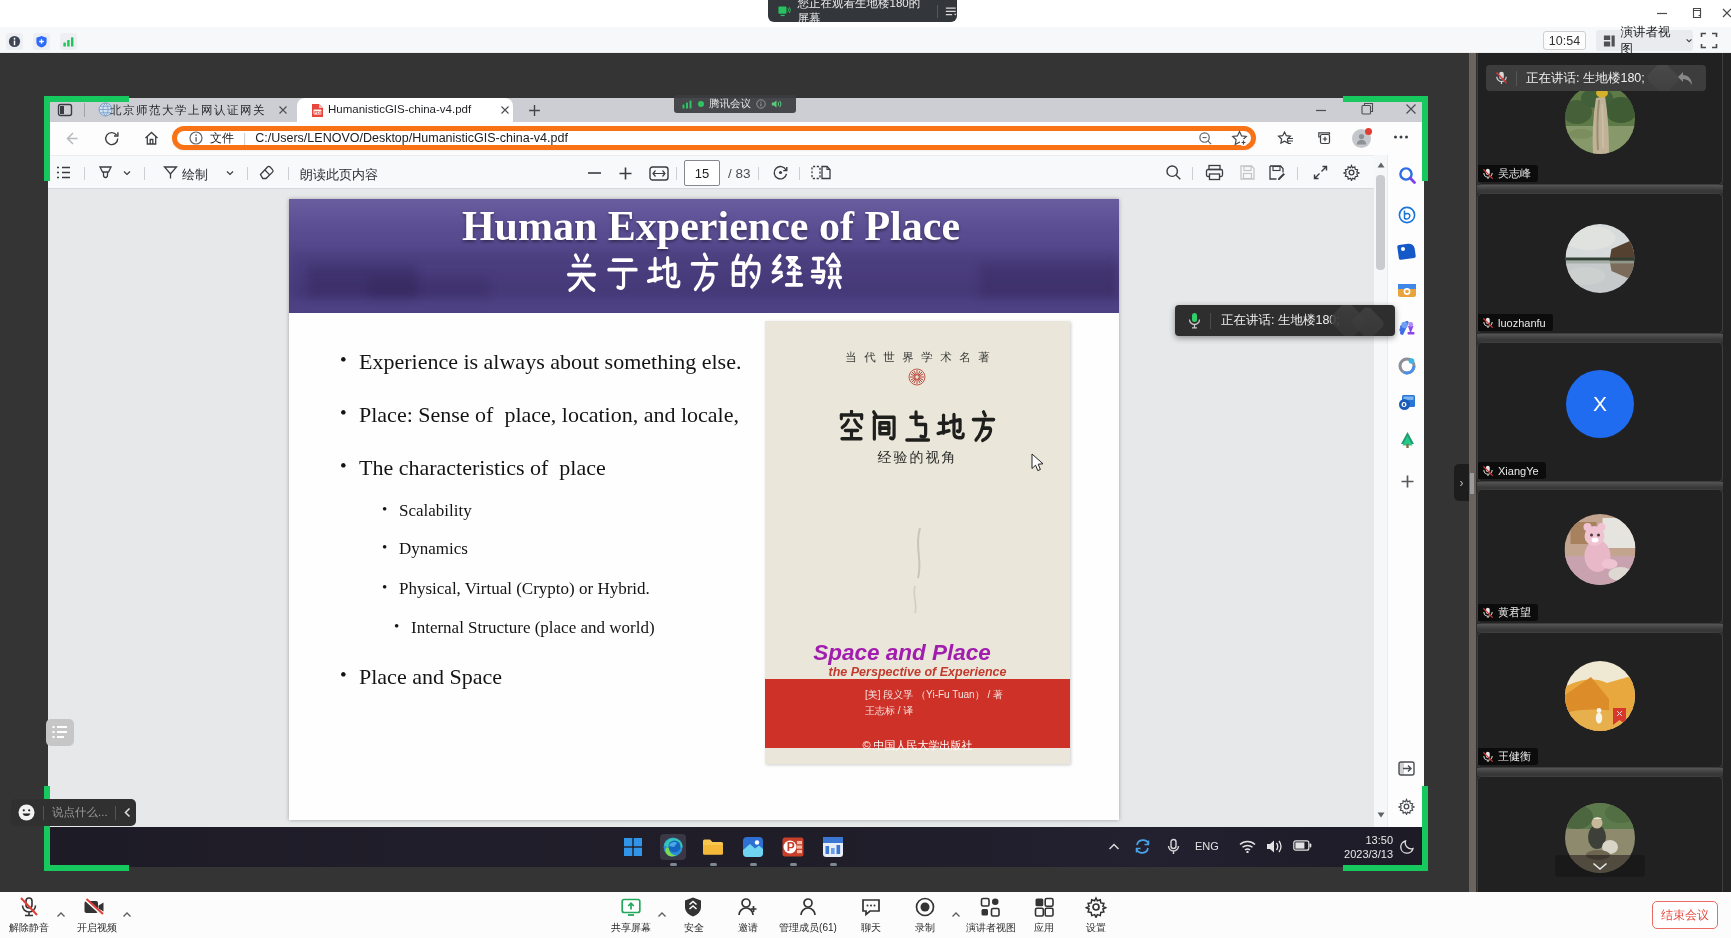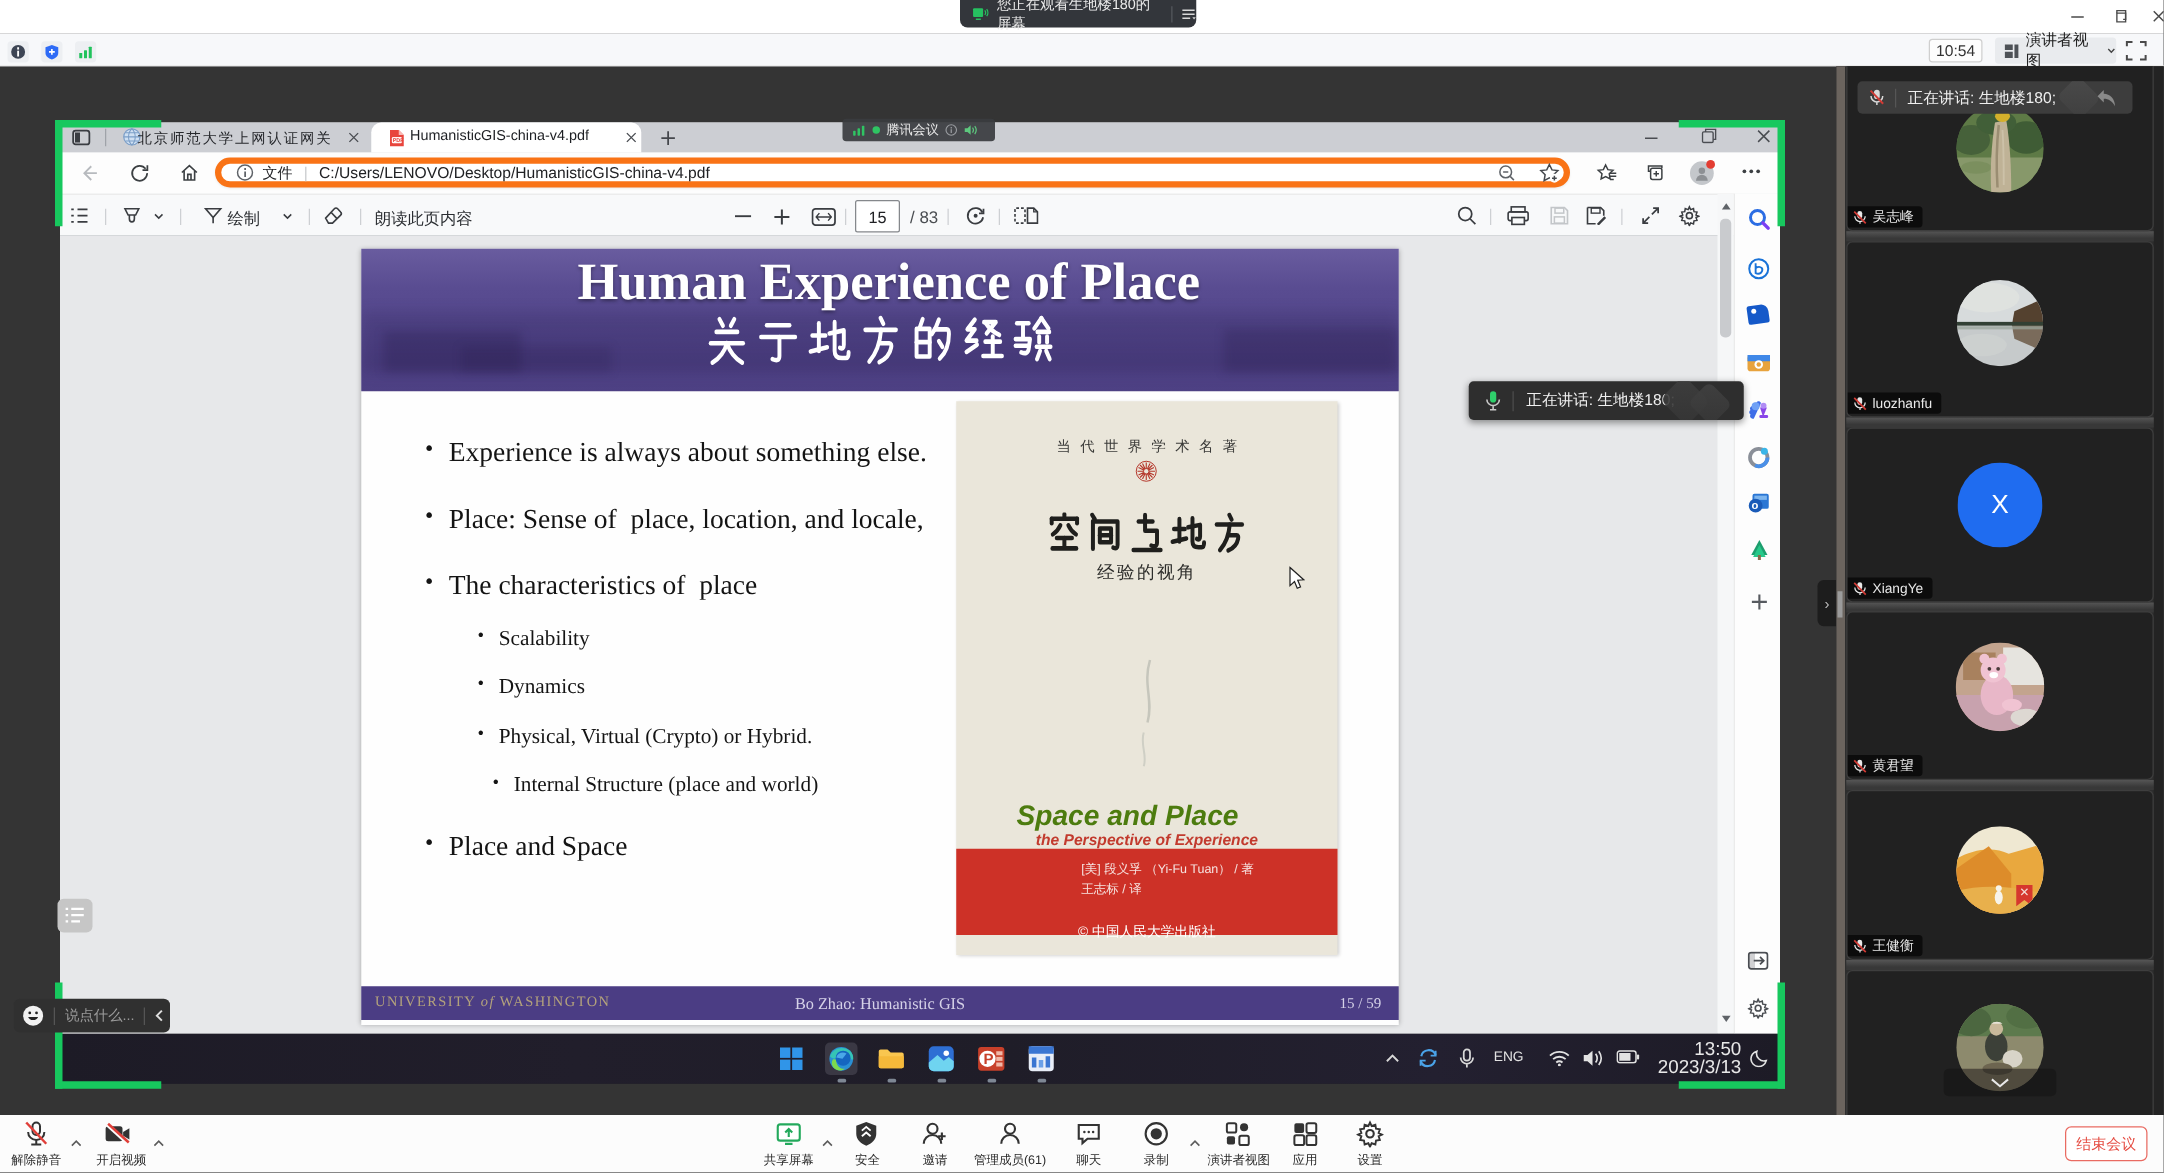--- a/index.html
+++ b/index.html
@@ -434,36 +434,31 @@
                   <path d="M15 29 H85"></path>
                   <path d="M51 29 C49 52 41 74 24 91"></path>
                   <path d="M48 55 H70 Q76 55 74 64 C71 77 62 86 47 92"></path>
                 </svg>
               </div>
      <div style="position:absolute;left:0;top:128px;width:305px;text-align:center;font-size:14px;letter-spacing:2px;color:#2c2c2a">经验的视角</div>
      <svg style="position:absolute;left:138px;top:205px" width="30" height="90" viewBox="0 0 30 90">
                 <path d="M17 2 C11 22 20 34 15 52" stroke="#c6c6bc" stroke-width="2" fill="none"></path>
                 <path d="M12 60 C9 70 15 78 12 87" stroke="#cfcfc5" stroke-width="1.6" fill="none"></path>
               </svg>
-     <div style="position:absolute;left:0;top:320px;width:274px;text-align:center;font-family:'Liberation Sans',sans-serif;font-style:italic;font-weight:700;font-size:22.5px;line-height:24px;color:#4d7c0f">Space and Place</div>
+     <div style="position:absolute;left:0;top:320px;width:274px;text-align:center;font-family:'Liberation Sans',sans-serif;font-style:italic;font-weight:700;font-size:22.5px;line-height:24px;color:#a21caf">Space and Place</div>
      <div style="position:absolute;left:0;top:345px;width:305px;text-align:center;font-style:italic;font-weight:700;font-size:12.5px;line-height:13px;color:#c23b2e">the Perspective of Experience</div>
      <div id="coverred">
       <div style="position:absolute;left:100px;top:9px;font-size:10px">[美] 段义孚 （Yi-Fu Tuan） / 著</div>
       <div style="position:absolute;left:100px;top:25px;font-size:10px">王志标 / 译</div>
       <div style="position:absolute;left:0;top:59px;width:305px;text-align:center;font-size:11px;color:#fff">© 中国人民大学出版社</div>
      </div>
     </div>
     <svg style="position:absolute;left:742px;top:254px;z-index:3" width="13" height="19" viewBox="0 0 13 19">
               <path d="M1 1 V15.5 L4.6 12.2 L6.8 17.6 L9.4 16.5 L7.2 11.2 L12 10.8 Z" fill="#fff" stroke="#222" stroke-width="1"></path>
             </svg>
-    <div id="sfoot">
-     <span style="position:absolute;left:11px;top:0;line-height:27px;font-size:11.5px;letter-spacing:1.2px;color:#b3a27c">UNIVERSITY <i>of</i> WASHINGTON</span>
-     <span style="position:absolute;left:0;width:830px;text-align:center;line-height:27px;font-size:13px;color:#d6d2e8">Bo Zhao: Humanistic GIS</span>
-     <span style="position:absolute;right:14px;line-height:27px;font-size:12px;color:#d6d2e8">15 / 59</span>
-    </div>
    </div>
   </div>
   <div id="pdfsb">
    <svg style="position:absolute;left:3px;top:7px" width="8" height="6" viewBox="0 0 8 6">
             <path d="M4 0.5 L7.5 5.5 H0.5 Z" fill="#5f6368"></path>
           </svg>
    <div style="position:absolute;left:2px;top:20px;width:9px;height:95px;background:#c9cbce;border-radius:4px"></div>
    <svg style="position:absolute;left:3px;top:657px" width="8" height="6" viewBox="0 0 8 6">
             <path d="M4 5.5 L7.5 0.5 H0.5 Z" fill="#5f6368"></path>
           </svg>
@@ -585,21 +580,21 @@
         </svg>
    <svg style="position:absolute;left:1218px;top:12px" width="16" height="15" viewBox="0 0 16 15">
           <path d="M1 5 H4 L8 1.5 V13.5 L4 10 H1 Z" fill="#e2e2e2"></path>
           <path d="M10.5 4 q2.5 3.5 0 7 M13 2 q4 5.5 0 11" stroke="#e2e2e2" stroke-width="1.3" fill="none"></path>
         </svg>
    <svg style="position:absolute;left:1245px;top:13px" width="19" height="11" viewBox="0 0 19 11">
           <rect x="0.8" y="0.8" width="15" height="9.4" rx="2" stroke="#e2e2e2" stroke-width="1.2" fill="none"></rect>
           <rect x="2.4" y="2.4" width="9" height="6.2" fill="#e2e2e2"></rect>
           <rect x="16.5" y="3.5" width="1.8" height="4" rx="0.8" fill="#e2e2e2"></rect>
         </svg>
-   <div style="position:absolute;left:1277px;top:6px;width:68px;text-align:right;font-size:15px;line-height:14px;color:#e8e8e8">13:50<br>2023/3/13</div>
+   <div style="position:absolute;left:1277px;top:6px;width:68px;text-align:right;font-size:11px;line-height:14px;color:#e8e8e8">13:50<br>2023/3/13</div>
    <svg style="position:absolute;left:1352px;top:12px" width="15" height="15" viewBox="0 0 15 15">
           <path d="M13 9.5 A6 6 0 0 1 5.5 2 A6.2 6.2 0 1 0 13 9.5 Z" stroke="#e2e2e2" stroke-width="1.3" fill="none"></path>
         </svg>
 </div>
 </div>
 <div class="ab" style="left:674px;top:95px;width:122px;height:18px;background:rgba(58,60,63,.92);border-radius:3px;display:flex;align-items:center;z-index:5">
  <svg style="margin-left:8px" width="11" height="10" viewBox="0 0 11 10">
         <rect x="0.5" y="5.5" width="2" height="4" rx="0.6" fill="#2fc463"></rect>
         <rect x="4" y="3.5" width="2" height="6" rx="0.6" fill="#2fc463"></rect>
         <rect x="7.5" y="1.5" width="2" height="8" rx="0.6" fill="#2fc463"></rect>

